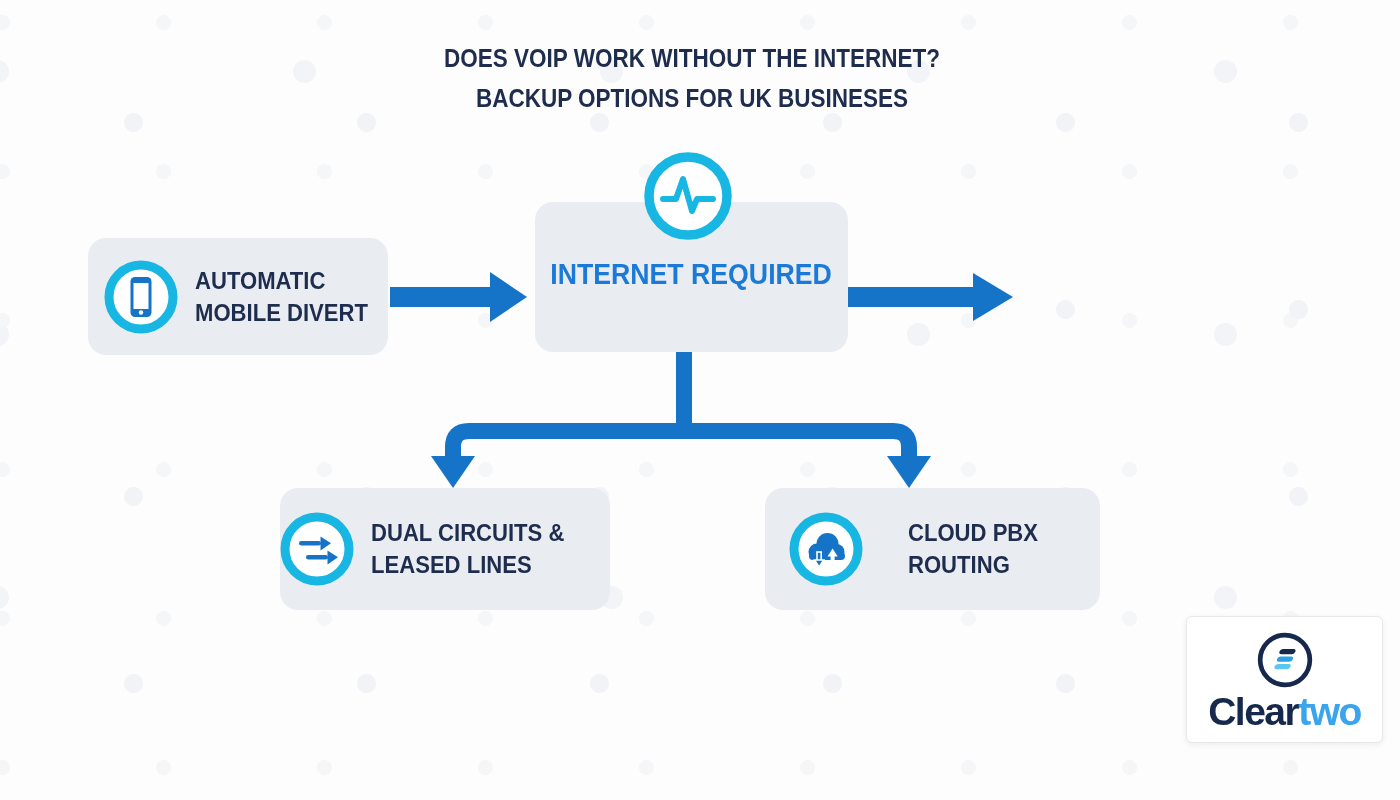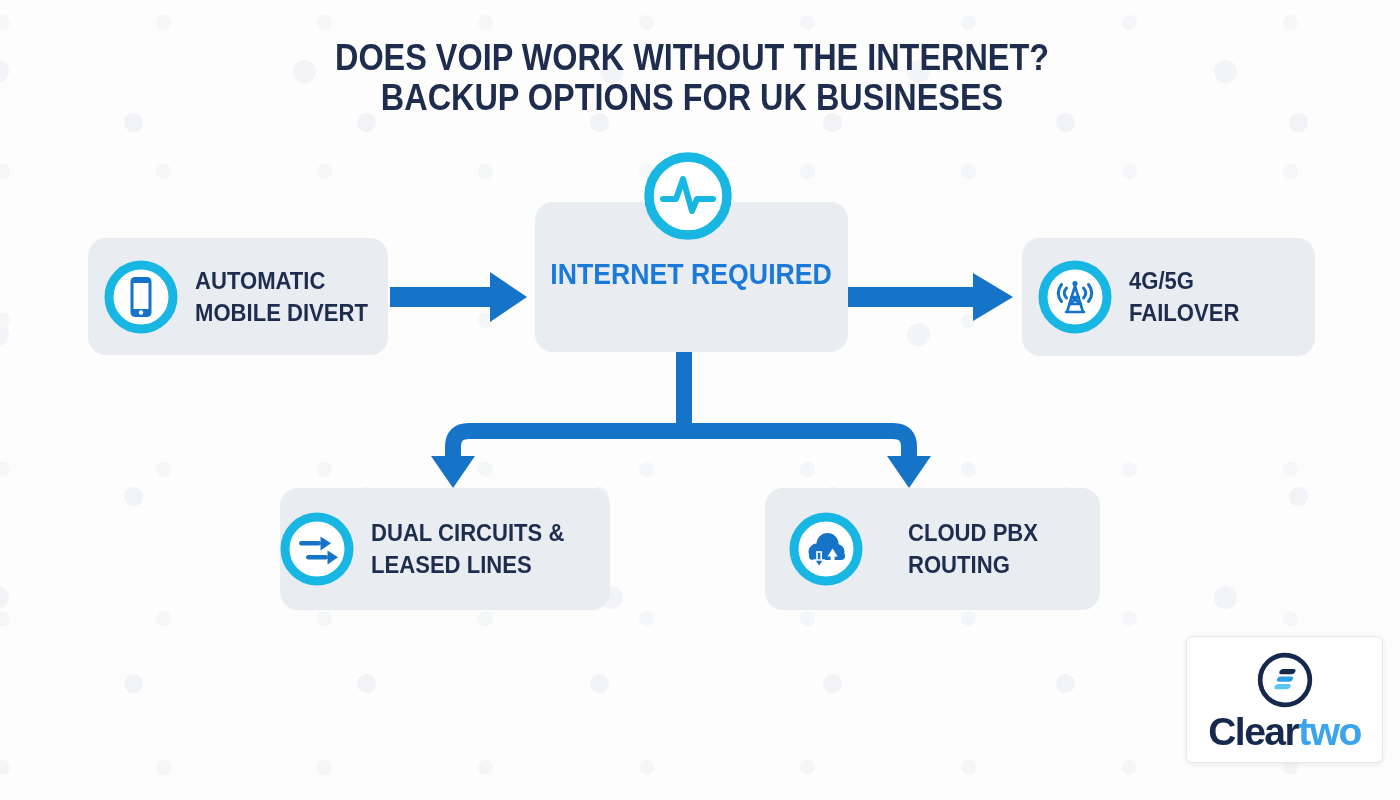--- a/index.html
+++ b/index.html
@@ -15,21 +15,21 @@
     background-color:var(--bg);
     background-image:
       radial-gradient(circle,#f2f3f6 9px,transparent 10px),
       radial-gradient(circle,#f5f6f8 7px,transparent 8px),
       radial-gradient(circle,#f3f4f7 11px,transparent 12px);
     background-size:233px 187px,161px 149px,307px 263px;
     background-position:17px 29px,83px 97px,151px 203px;
   }
   .title{
     position:absolute;top:38px;left:0;width:1384px;text-align:center;
-    color:var(--navy);font-weight:bold;font-size:36px;line-height:40px;
+    color:var(--navy);font-weight:bold;font-size:25px;line-height:40px;
   }
   .title-line{transform:scaleX(0.90);}
   .node{
     position:absolute;background:var(--box-bg);border-radius:18px;
     display:flex;align-items:center;
   }
   .node-left  {left:88px;  top:238px; width:300px; height:117px; padding-left:16px;}
   .node-right {left:1022px;top:238px; width:293px; height:118px; padding-left:16px;}
   .node-bl    {left:280px; top:488px; width:330px; height:122px; padding-left:0;}
   .node-br    {left:765px; top:488px; width:335px; height:122px; padding-left:24px;gap:28px;}
@@ -41,21 +41,21 @@
     line-height:32px;transform:scaleX(0.92);transform-origin:left center;
     white-space:nowrap;
   }
   .center-label{
     color:var(--bright-blue);font-weight:bold;font-size:29px;
     transform:scaleX(0.92);white-space:nowrap;margin-top:-6px;
   }
   .pulse-badge{position:absolute;left:644px;top:152px;width:88px;height:88px;}
   .connectors{position:absolute;left:0;top:0;width:1400px;height:800px;}
   .logo-card{
-    position:absolute;left:1186px;top:636px;width:197px;height:127px;
+    position:absolute;left:1186px;top:616px;width:197px;height:127px;
     background:#ffffff;border:1px solid var(--card-border);border-radius:6px;
     box-shadow:0 2px 6px rgba(0,0,0,0.07);
     display:flex;flex-direction:column;align-items:center;justify-content:center;
     padding-top:4px;
   }
   .logo-mark{width:60px;height:60px;display:block;}
   .logo-text{
     font-size:39px;font-weight:bold;letter-spacing:-1.5px;line-height:44px;
     white-space:nowrap;
   }
@@ -111,43 +111,20 @@
         <rect x="29.5" y="23" width="15" height="26" fill="#ffffff"></rect>
         <circle cx="37" cy="52.5" r="2.2" fill="#ffffff"></circle>
       </svg>
     </span>
     <span class="label">
       <span>AUTOMATIC</span><br>
       <span>MOBILE DIVERT</span>
     </span>
   </div>
 
-  <div class="node node-right">
-    <span class="ring">
-      <svg viewBox="0 0 74 74" xmlns="http://www.w3.org/2000/svg">
-        <circle cx="37" cy="37" r="32" fill="#ffffff" stroke="var(--cyan)" stroke-width="9"></circle>
-        <g stroke="var(--blue)" stroke-width="2.6" fill="none" stroke-linecap="round">
-          <path d="M 37 26 L 29 52 M 37 26 L 45 52 M 28 52 H 46"></path>
-          <path d="M 33.5 37 H 40.5 M 31.5 44 H 42.5"></path>
-          <path d="M 33.5 37 L 42.5 44 M 40.5 37 L 31.5 44"></path>
-        </g>
-        <circle cx="37" cy="23.5" r="2.6" fill="var(--blue)"></circle>
-        <g stroke="var(--blue)" stroke-width="3" fill="none" stroke-linecap="round">
-          <path d="M 28.5 28 Q 24 33 28.5 38"></path>
-          <path d="M 23.5 24.5 Q 17 33 23.5 41.5"></path>
-          <path d="M 45.5 28 Q 50 33 45.5 38"></path>
-          <path d="M 50.5 24.5 Q 57 33 50.5 41.5"></path>
-        </g>
-      </svg>
-    </span>
-    <span class="label">
-      <span>4G/5G</span><br>
-      <span>FAILOVER</span>
-    </span>
-  </div>
 
   <div class="node node-bl">
     <span class="ring">
       <svg viewBox="0 0 74 74" xmlns="http://www.w3.org/2000/svg">
         <circle cx="37" cy="37" r="32" fill="#ffffff" stroke="var(--cyan)" stroke-width="9"></circle>
         <g fill="var(--blue)">
           <rect x="19" y="29" width="22" height="4.6" rx="2.3"></rect>
           <polygon points="40.5,24.5 40.5,38.5 51,31.3"></polygon>
           <rect x="26" y="43" width="22" height="4.6" rx="2.3"></rect>
           <polygon points="47.5,38.5 47.5,52.5 58,45.3"></polygon>

